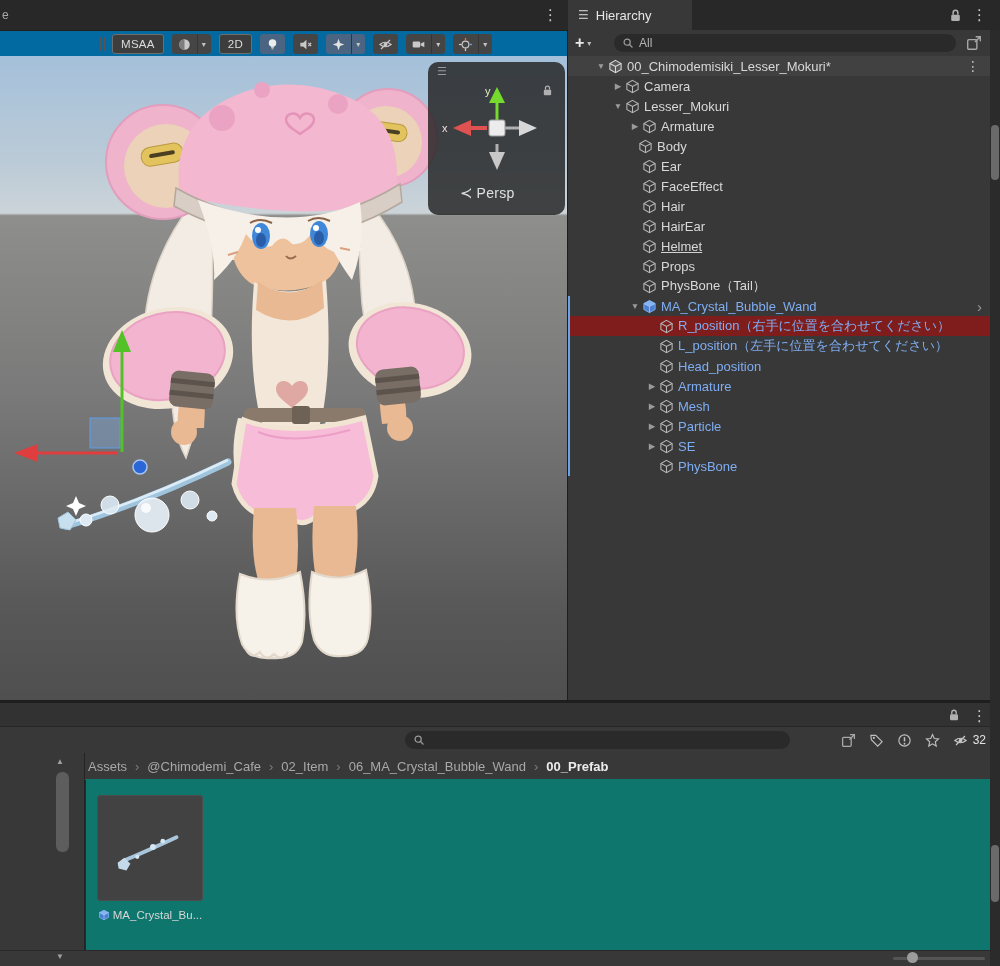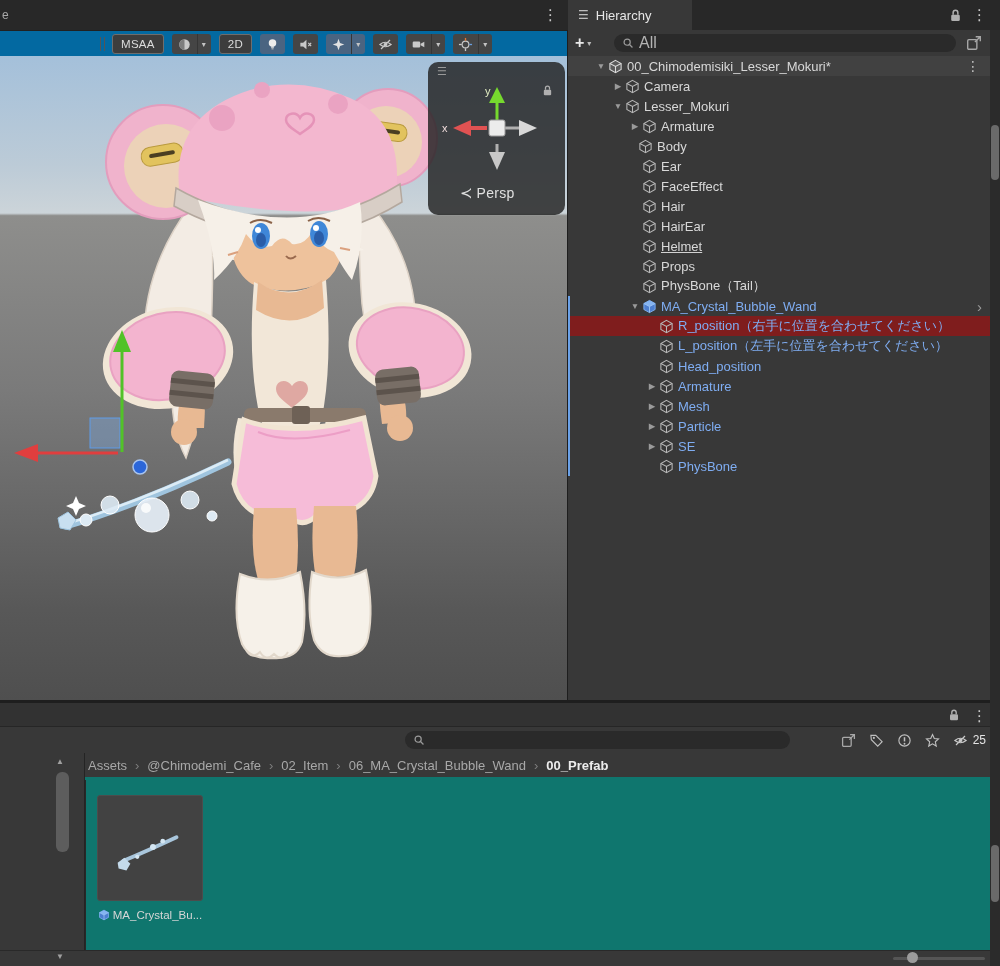--- a/index.html
+++ b/index.html
@@ -31,21 +31,21 @@
   .st-dd{font-size:8px;color:#c4c4c4;border-left:1px solid #363636;padding-left:4px;margin-left:2px;align-self:stretch;display:flex;align-items:center}
 
   
   .hier-toolbar{position:absolute;left:568px;top:30px;width:422px;height:26px;background:#383838}
   .plus-btn{position:absolute;left:7px;top:3px;height:20px;display:flex;align-items:center;gap:3px;color:#e8e8e8}
   .plus-glyph{font-size:16px;font-weight:bold;line-height:1}
   .dd-small{font-size:8px;color:#bdbdbd}
   .hier-search{position:absolute;left:46px;top:4px;width:342px;height:18px;background:#2a2a2a;border-radius:9px;display:flex;align-items:center;gap:5px;padding:0 8px}
   .search-mag{width:12px;height:12px;display:inline-flex}
   .search-mag svg{width:12px;height:12px}
-  .search-txt{font-size:16px;color:#b4b4b4}
+  .search-txt{font-size:12px;color:#b4b4b4}
   .jump-btn{position:absolute;left:398px;top:5px;width:16px;height:16px}
   .jump-btn svg{width:16px;height:16px}
 
   
   .scene-view{position:absolute;left:0;top:56px;width:567px;height:644px;overflow:hidden;
     background:linear-gradient(#a4c0da 0%,#bccbd7 17%,#ccd4d9 24.4%,#8e8e8c 24.8%,#7a7a7a 52%,#585858 86%,#4f4f4f 100%)}
   .scene-view svg.character{position:absolute;left:0;top:0}
   .orient{position:absolute;left:428px;top:6px;width:137px;height:153px;background:rgba(33,33,33,.82);border-radius:10px}
   .orient-burger{position:absolute;left:9px;top:3px;font-size:11px;color:#9a9a9a}
   .orient-lock{position:absolute;right:12px;top:22px;width:11px;height:13px}
@@ -77,21 +77,21 @@
   .proj-header{position:absolute;left:0;top:703px;width:1000px;height:24px;background:#323232;border-bottom:1px solid #262626}
   .proj-lock{position:absolute;left:948px;top:708px;width:12px;height:14px}
   .proj-lock svg{width:12px;height:14px}
   .proj-kebab{position:absolute;left:972px;top:708px}
   .proj-toolbar{position:absolute;left:0;top:727px;width:1000px;height:26px;background:#383838}
   .proj-search{position:absolute;left:405px;top:4px;width:385px;height:18px;background:#2a2a2a;border-radius:9px;display:flex;align-items:center;padding:0 8px;gap:5px}
   .proj-icons{position:absolute;right:14px;top:2px;height:22px;display:flex;align-items:center;gap:13px}
   .pt-icon{width:15px;height:15px;display:inline-flex}
   .pt-icon svg{width:15px;height:15px}
   .hidden-count{font-size:12px;color:#e4e4e4;margin-left:-8px}
-  .crumb-bar{position:absolute;left:0;top:753px;width:1000px;height:27px;background:#383838;border-bottom:3px solid #0f766e;display:flex;align-items:center;padding-left:88px;gap:8px}
+  .crumb-bar{position:absolute;left:0;top:753px;width:1000px;height:27px;background:#383838;border-bottom:1px solid #0f766e;display:flex;align-items:center;padding-left:88px;gap:8px}
   .crumb{color:#a8a8a8;font-size:13px}
   .crumb.current{color:#ececec;font-weight:bold}
   .crumb-sep{color:#7e7e7e;font-size:13px}
   .left-pane{position:absolute;left:0;top:753px;width:85px;height:197px;background:#383838;border-right:1px solid #242424}
   .scroll-up{position:absolute;left:56px;top:757px;font-size:8px;color:#a0a0a0}
   .vthumb{position:absolute;left:56px;top:772px;width:13px;height:80px;background:#5d5d5d;border-radius:6px}
   .proj-content{position:absolute;left:86px;top:780px;width:904px;height:170px;background:#0f766e}
   .thumb-card{position:absolute;left:11px;top:15px;width:106px;height:106px;background:#424242;border:1px solid #4c4c4c;border-radius:3px}
   .thumb-card svg{width:104px;height:104px;display:block}
   .asset-label{position:absolute;left:6px;top:129px;width:116px;display:flex;align-items:center;justify-content:center;gap:3px}
@@ -623,21 +623,21 @@
           <path d="M8 1.6 L9.9 5.8 14.4 6.3 11 9.4 12 13.9 8 11.6 4 13.9 5 9.4 1.6 6.3 6.1 5.8 Z" fill="none" stroke="#c0c0c0" stroke-width="1.2"></path>
         </svg>
       </span>
       <span class="pt-icon">
         <svg viewBox="0 0 16 16">
           <path d="M2 8 Q8 3.2 14 8 Q8 12.8 2 8 Z" fill="none" stroke="#c9c9c9" stroke-width="1.2"></path>
           <circle cx="8" cy="8" r="1.9" fill="#c9c9c9"></circle>
           <line x1="3.2" y1="12.8" x2="12.8" y2="3.2" stroke="#c9c9c9" stroke-width="1.3"></line>
         </svg>
       </span>
-      <span class="hidden-count">25</span>
+      <span class="hidden-count">32</span>
     </div>
 </div>
 
 <div class="crumb-bar">
     <span class="crumb">Assets</span>
     <span class="crumb-sep">›</span>
     <span class="crumb">@Chimodemi_Cafe</span>
     <span class="crumb-sep">›</span>
     <span class="crumb">02_Item</span>
     <span class="crumb-sep">›</span>

